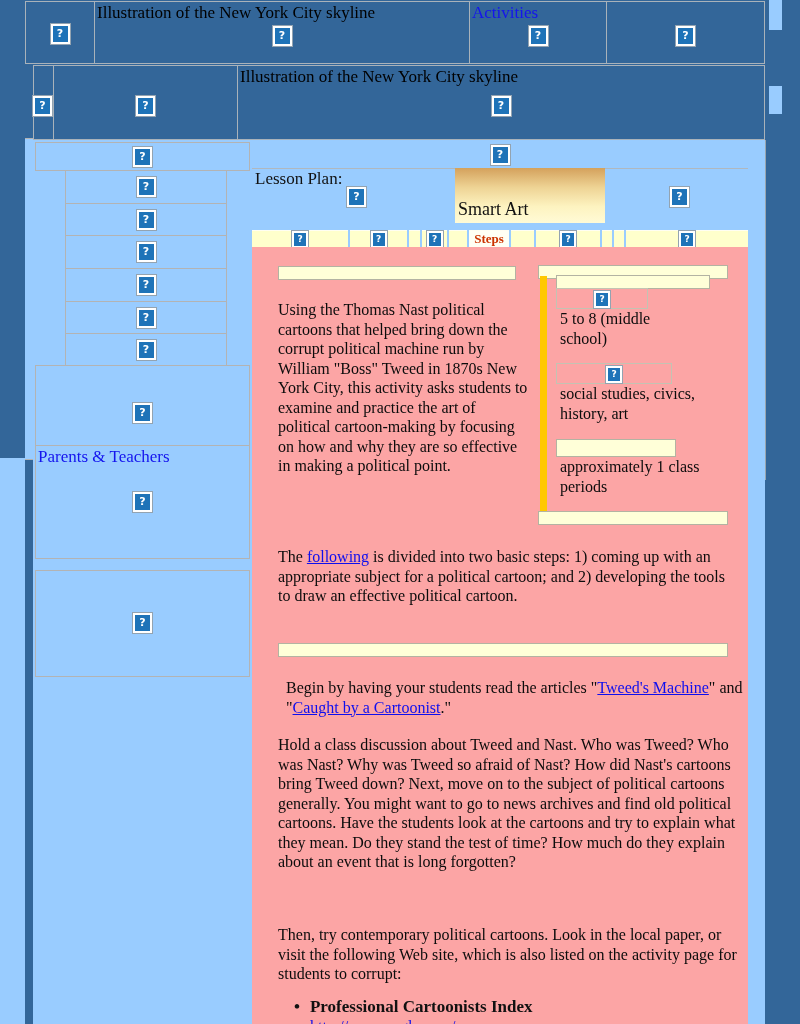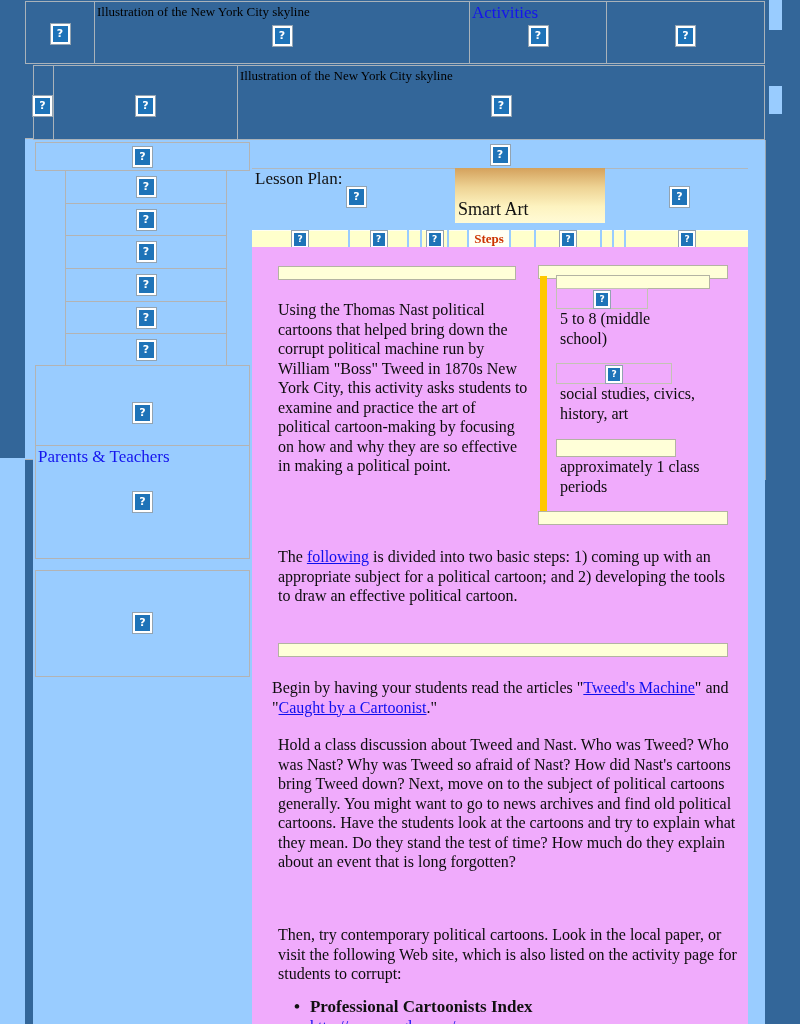--- a/index.html
+++ b/index.html
@@ -1,34 +1,34 @@
 <!DOCTYPE html>
 <html><head>
 <meta charset="utf-8">
 <style>
   html,body{margin:0;padding:0;}
   #page{position:relative;width:800px;height:1024px;background:#336699;overflow:hidden;
         font-family:"Liberation Serif","DejaVu Serif",serif;color:#111;}
   .abs{position:absolute;}
   .lb{background:#99CCFF;}
-  .cream{background:#f0abfc;}
+  .cream{background:#fca5a5;}
 
   
   .bi{display:inline-block;width:15px;height:16px;background:#1e73b8;border:2px solid #fff;
       box-shadow:0 0 0 1px #93a3b1;color:#fff;font:bold 11px/16px "DejaVu Sans",sans-serif;
       text-align:center;vertical-align:middle;}
   .bi::after{content:"?";}
   .bi-s{width:12px;height:13px;font-size:9px;line-height:13px;border-width:2px;}
 
   
   .hrow{display:flex;}
   .hcell{border:1px solid #a9b2ba;border-left:none;background:#336699;position:relative;}
   .hcell:first-child{border-left:1px solid #a9b2ba;}
   .hcell .ctr{position:absolute;left:0;right:0;top:22px;text-align:center;}
-  .alt-txt{font-size:13px;color:#000;padding:1px 2px;display:inline-block;}
+  .alt-txt{font-size:17px;color:#000;padding:1px 2px;display:inline-block;}
   .alt-link{font-size:17px;color:#1414EE;text-decoration:none;padding:1px 2px;display:inline-block;}
 
   
   .scell{position:absolute;border:1px solid #b3b3b3;text-align:center;}
   .navgrid{position:absolute;border:1px solid #b3b3b3;display:flex;flex-direction:column;}
   .navgrid .ncell{flex:1;border-bottom:1px solid #b3b3b3;display:flex;align-items:center;justify-content:center;}
   .navgrid .ncell:last-child{border-bottom:none;}
 
   
   .grad-box{background:linear-gradient(to bottom,#d4a15c 0%,#eed394 35%,#fdf3c0 70%,#fffbd6 100%);
@@ -195,21 +195,21 @@
 
       <div class="abs ebox" style="left:0;top:246px;width:188px;height:12px;"></div>
     </div>
 
     <div class="abs para" style="left:26px;top:300px;width:458px;">
       <span>The </span><a href="#" class="clink">following</a><span> is divided into two basic steps: 1) coming up with an appropriate subject for a political cartoon; and 2) developing the tools to draw an effective political cartoon.</span>
     </div>
 
     <div class="abs ebox" style="left:26px;top:396px;width:448px;height:12px;"></div>
 
-    <div class="abs para" style="left:20px;top:431px;width:458px;">
+    <div class="abs para" style="left:34px;top:431px;width:458px;">
       <span>Begin by having your students read the articles "</span><a href="#" class="clink">Tweed's Machine</a><span>" and "</span><a href="#" class="clink">Caught by a Cartoonist</a><span>."</span>
     </div>
 
     <div class="abs para" style="left:26px;top:488px;width:460px;">Hold a class discussion about Tweed and Nast. Who was Tweed? Who was Nast? Why was Tweed so afraid of Nast? How did Nast's cartoons bring Tweed down? Next, move on to the subject of political cartoons generally. You might want to go to news archives and find old political cartoons. Have the students look at the cartoons and try to explain what they mean. Do they stand the test of time? How much do they explain about an event that is long forgotten?</div>
 
     <div class="abs para" style="left:26px;top:678px;width:460px;">Then, try contemporary political cartoons. Look in the local paper, or visit the following Web site, which is also listed on the activity page for students to corrupt:</div>
 
     <div class="abs" style="left:26px;top:750px;width:460px;">
       <div class="bullet-line">
         <span class="dot"></span>

